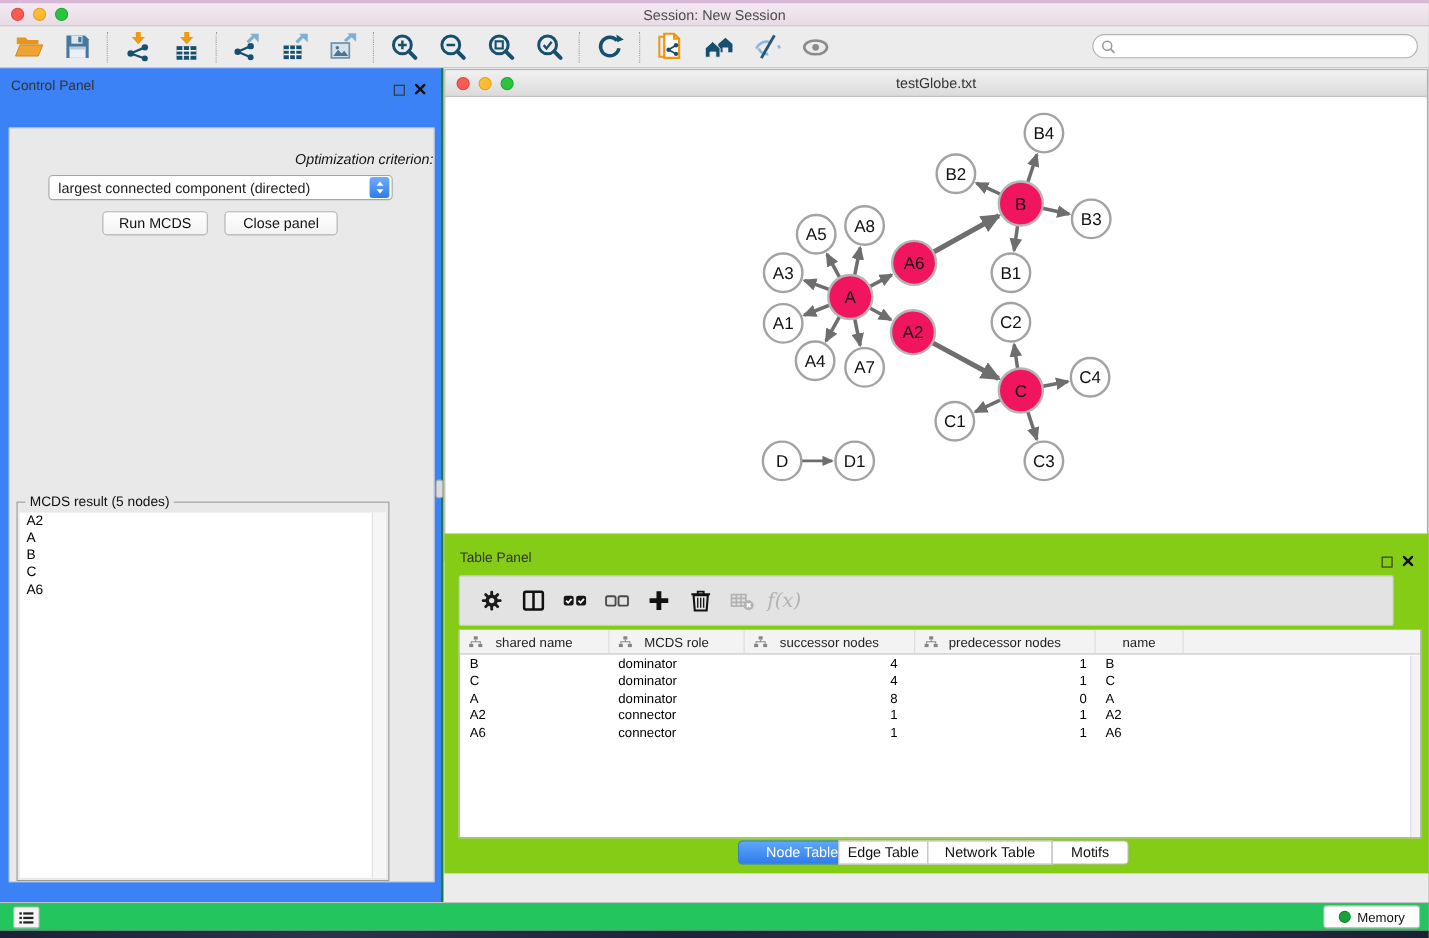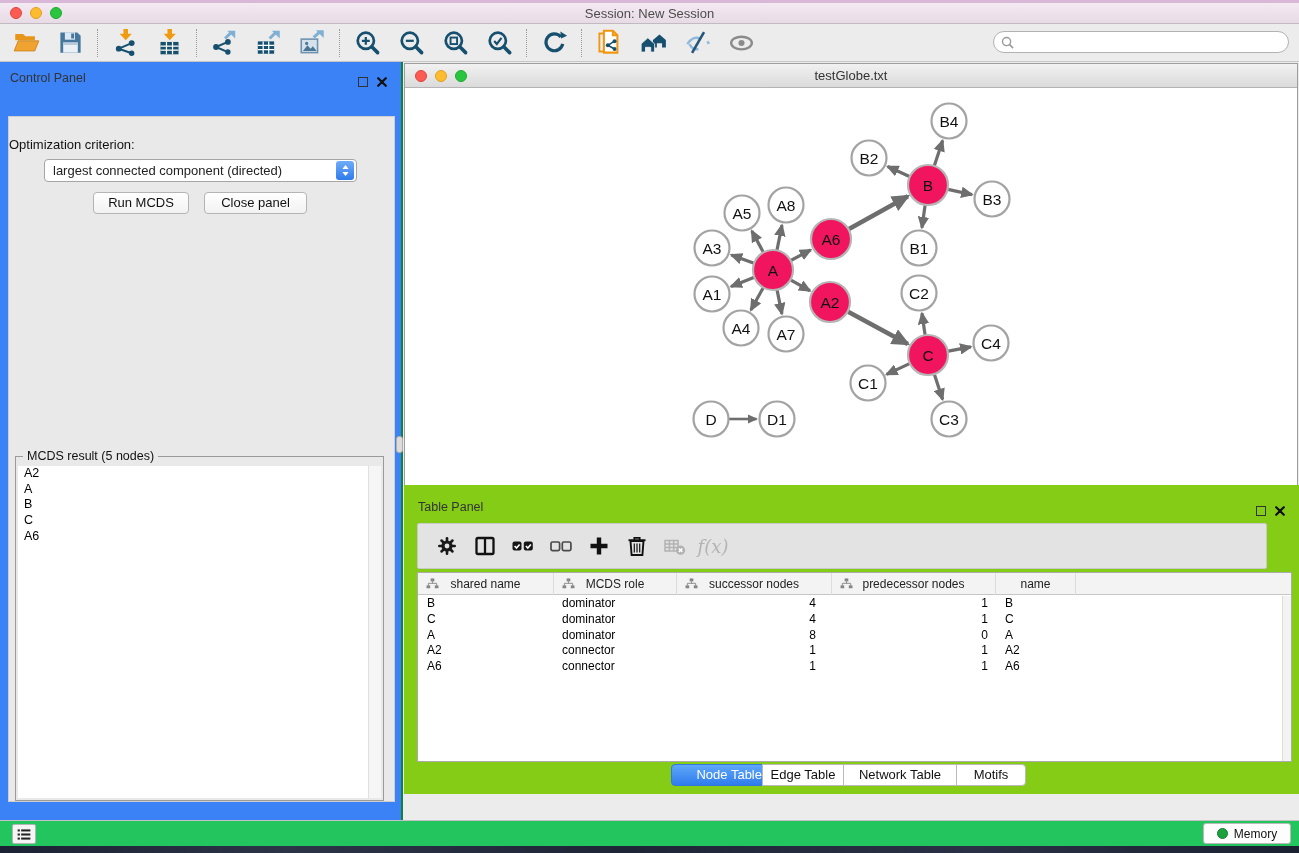--- a/index.html
+++ b/index.html
@@ -42,30 +42,30 @@
 
   .seg-tabs { position:absolute; display:flex; }
   .seg-tab { height:21px; line-height:19px; padding:0 13px; background:#fff; border:1px solid #b9b9b9;
     font-size:13px; color:#111; margin-left:-1px; }
   .seg-tab:first-child { border-radius:4px 0 0 4px; margin-left:0; }
   .seg-tab:last-child { border-radius:0 4px 4px 0; }
   .seg-tab.active { background:linear-gradient(#5fa7f9,#2f7ced); border-color:#3178d8; color:#fff; }
 
   .cp-content { position:absolute; left:8px; top:54px; width:387px; height:686px;
     border:1px solid #cecece; background:#e9e9e9; }
-  .opt-label { position:absolute; top:20px; width:100%; text-align:left; font-size:13px; color:#111; }
+  .opt-label { position:absolute; top:20px; width:100%; text-align:right; font-size:13px; color:#111;font-style:italic; }
   .dropdown { position:absolute; left:35px; top:42px; width:313px; height:23px; background:#fff;
     border:1px solid #a5a5a5; border-radius:4px; font-size:13px; display:flex; align-items:center; }
   .dropdown .dd-text { padding-left:8px; flex:1; }
   .dropdown .stepper { width:18px; height:19px; margin-right:2px; border-radius:3px;
     background:linear-gradient(#6fadf9,#2e7bea); display:flex; align-items:center; justify-content:center; }
   .btn { position:absolute; height:22px; background:linear-gradient(#ffffff,#f2f2f2); border:1px solid #b4b4b4;
     border-radius:4px; font-size:13px; color:#111; text-align:center; line-height:20px; }
 
-  .result-box { position:absolute; left:6px; top:339px; width:369px; height:345px; border:1px solid #9a9a9a; }
+  .result-box { position:absolute; left:6px; top:339px; width:339px; height:345px; border:1px solid #9a9a9a; }
   .result-legend { position:absolute; top:-8px; left:7px; background:#e9e9e9; padding:0 4px; font-size:12.5px; color:#111; }
   .result-list { position:absolute; left:2px; top:9px; right:2px; bottom:2px; background:#fff; overflow:hidden; }
   .result-scroll { position:absolute; right:0; top:0; width:13px; height:100%; background:#f6f6f6; border-left:1px solid #e0e0e0; }
   .result-item { font-size:12.5px; line-height:15.7px; padding-left:6px; color:#000; }
   .result-list .result-item:first-child { margin-top:4px; }
 
   
   .network-window { left:404px; top:63px; width:894px; height:447px; background:#fff; border:1px solid #9d9d9d; }
   .nw-titlebar { position:absolute; left:0; top:0; width:100%; height:24px;
     background:linear-gradient(#f1f1f1,#dbdbdb); border-bottom:1px solid #b4b4b4; }

